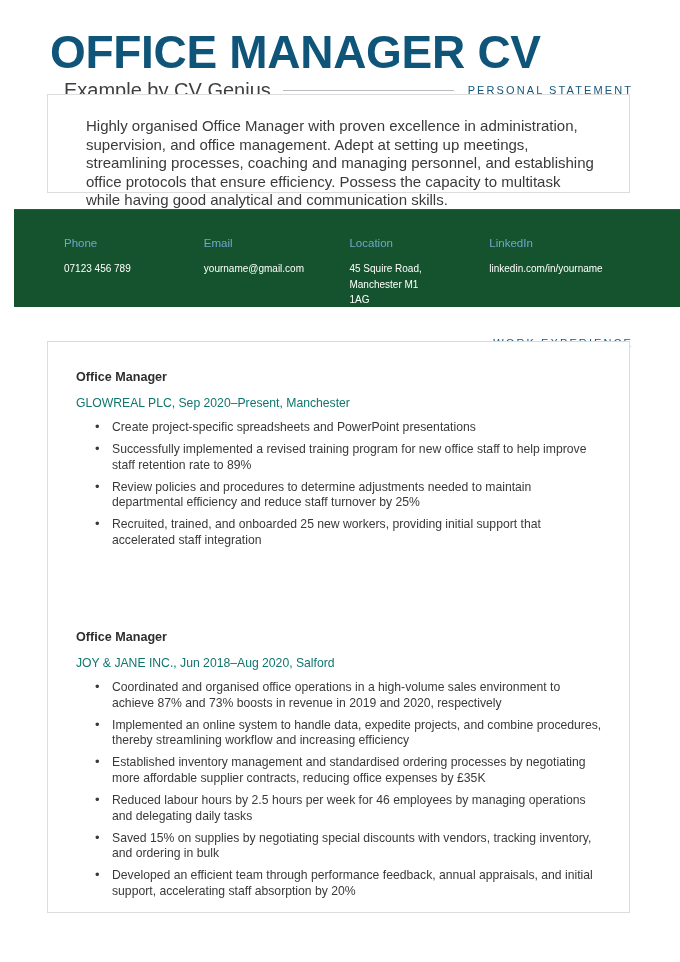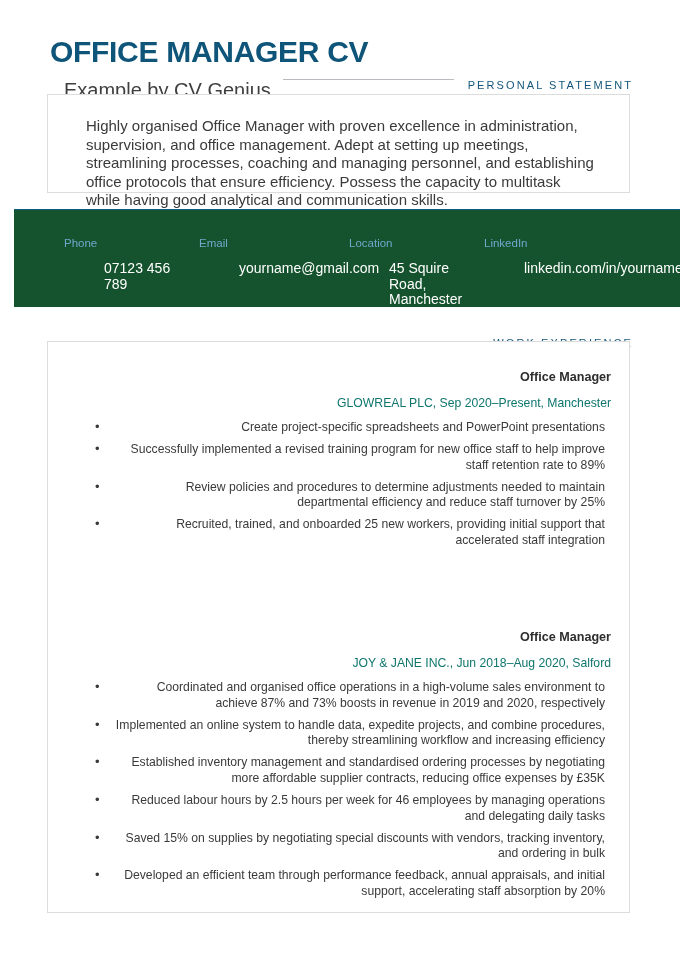--- a/index.html
+++ b/index.html
@@ -21,36 +21,36 @@
     width: 680px;
     height: 962px;
     background: #ffffff;
   }
 
   
   .cv-title {
     position: absolute;
     left: 50px;
     top: 32px;
-    font-size: 30px;
+    font-size: 46px;
     font-weight: bold;
     letter-spacing: -0.3px;
     color: #0f5579;
     line-height: 40px;
     white-space: nowrap;
   }
 
   .subtitle-row {
     position: absolute;
     left: 64px;
     top: 79px;
     right: 47px;
     height: 22px;
     display: flex;
-    align-items: flex-start;
+    align-items: center;
   }
   .subtitle-text {
     font-size: 20px;
     color: #3f3f3f;
     line-height: 22px;
     white-space: nowrap;
     font-weight: normal;
   }
   .rule {
     flex: 1 1 auto;
@@ -114,25 +114,24 @@
   .contact-col.c2 { width: 144px; }
   .contact-col.c3 { width: 180px; }
 
   .contact-label {
     font-size: 11.5px;
     color: #6fa8cc;
     line-height: 15px;
     margin-bottom: 10px;
   }
   .contact-value {
-    font-size: 14px;
+    font-size: 10px;
     color: #ffffff;
     line-height: 15.5px;
     white-space: pre-line;
-    margin-left: 40px;
   }
 
   
   .work-header-row {
     position: absolute;
     left: 47px;
     top: 333px;
     right: 47px;
     height: 20px;
     display: flex;
@@ -153,21 +152,20 @@
     height: 572px;
     border: 1px solid #dcdcdc;
     box-sizing: border-box;
     background: #ffffff;
   }
 
   .job {
     position: absolute;
     left: 28px;
     right: 18px;
-    text-align: right;
   }
   .job-0 { top: 27px; }
   .job-1 { top: 287px; }
 
   .job-title {
     font-size: 12.6px;
     font-weight: bold;
     color: #2e2e2e;
     line-height: 16px;
     margin-bottom: 10px;

